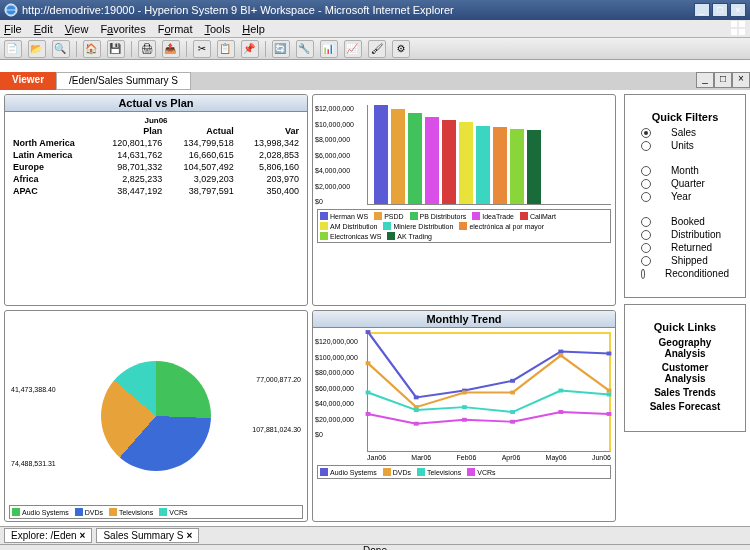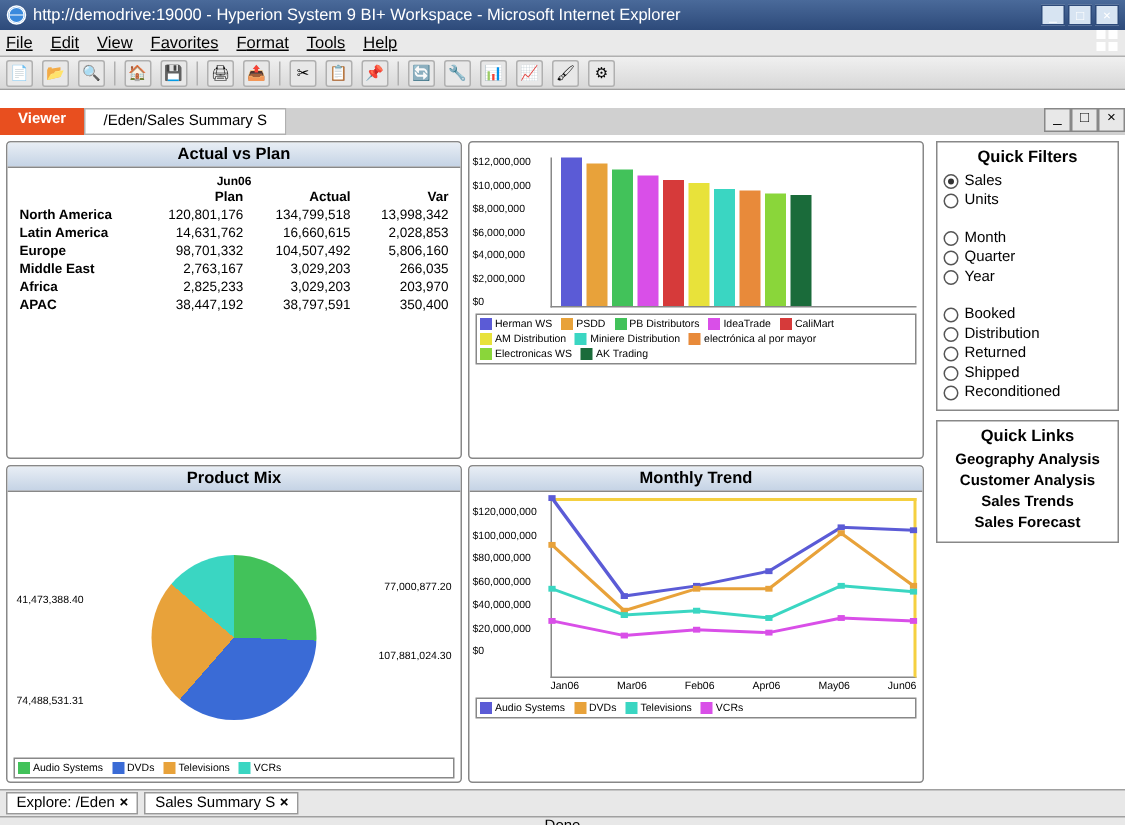--- a/index.html
+++ b/index.html
@@ -1,44 +1,44 @@
 <!DOCTYPE html>
 <html><head>
 <meta charset="utf-8">
 <style>
 * { box-sizing: border-box; margin: 0; padding: 0; font-family: Tahoma, Arial, sans-serif; }
 body { background: #fff; width: 750px; height: 550px; overflow: hidden; font-size: 10px; }
 .titlebar { background: linear-gradient(#4a6a9a, #2d4a7a); color: #fff; height: 20px; display: flex; align-items: center; padding: 0 4px; font-size: 11px; }
 .titlebar .ie-icon { width: 14px; height: 14px; margin-right: 4px; display: inline-flex; }
 .titlebar .wincontrols { margin-left: auto; display: flex; gap: 2px; }
 .winbtn { width: 16px; height: 14px; background: #d7e4f2; border: 1px solid #2d4a7a; font-size: 9px; text-align: center; line-height: 12px; cursor: pointer; }
-.menubar { background: #eaeaea; height: 18px; display: flex; align-items: center; padding: 0 4px; gap: 12px; font-size: 11px; border-bottom: 1px solid #b0b0b0; text-decoration: underline; }
+.menubar { background: #eaeaea; height: 18px; display: flex; align-items: center; padding: 0 4px; gap: 12px; font-size: 11px; border-bottom: 1px solid #b0b0b0; }
 .menubar span { cursor: pointer; }
 .menubar .und { text-decoration: underline; }
 .toolbar { background: linear-gradient(#f0f0f0,#d8d8d8); height: 22px; display: flex; align-items: center; padding: 0 4px; gap: 6px; border-bottom: 1px solid #a0a0a0; }
 .toolbtn { width: 18px; height: 18px; background: #e8e8e8; border: 1px solid #b0b0b0; border-radius: 2px; display: inline-flex; align-items: center; justify-content: center; cursor: pointer; font-size: 10px; }
 .sep { width: 1px; height: 16px; background: #b0b0b0; }
 .tabbar { height: 18px; display: flex; background: #d0d0d0; font-size: 10px; margin-top: 12px; }
 .viewer-tab { background: #e84f1f; color: #fff; padding: 2px 12px; font-weight: bold; }
 .path-tab { background: #fff; padding: 2px 12px; border: 1px solid #b0b0b0; }
 .tabbar .right { margin-left: auto; display:flex; }
 .minbtn { width:18px; height:16px; border:1px solid #888; background:#e8e8e8; text-align:center; font-size:10px; cursor:pointer;}
 .workspace { display: flex; height: 436px; background: #fff; border-radius: 14px; }
 .main { flex: 1; padding: 4px; display: grid; grid-template-columns: 1fr 1fr; grid-template-rows: 1fr 1fr; gap: 4px; overflow:hidden;}
 .panel { border: 1px solid #888; border-radius: 3px; background: #fff; display: flex; flex-direction: column; overflow:hidden;}
 .panel-h { background: linear-gradient(#e8eef5,#c5d3e5); text-align: center; font-weight: bold; font-size: 11px; padding: 2px; border-bottom: 1px solid #888; }
 .panel-body { flex:1; padding: 4px; position: relative; overflow:hidden;}
 .tbl { font-size: 9px; width: 100%; border-collapse: collapse; }
 .tbl th { text-align: right; padding: 1px 4px; font-weight: bold; }
 .tbl td { text-align: right; padding: 1px 4px; }
 .tbl td:first-child, .tbl th:first-child { text-align: left; font-weight: bold; }
 .sidebar { width: 130px; padding: 4px; display:flex; flex-direction:column; gap:6px;}
-.side-panel { border: 1px solid #888; padding: 4px; }
+.side-panel { border: 1px solid #888; padding: 16px; }
 .side-h { text-align: center; font-weight: bold; font-size: 11px; margin-bottom: 4px; }
-.radio-row { display:flex; align-items:center; gap:4px; font-size:10px; margin:2px 0; cursor:pointer;}
+.radio-row { display:flex; align-items:center; gap:20px; font-size:10px; margin:2px 0; cursor:pointer;}
 .radio { width:10px; height:10px; border:1px solid #555; border-radius:50%; display:inline-flex; align-items:center; justify-content:center;}
 .radio.checked::after { content:''; width:4px; height:4px; background:#333; border-radius:50%;}
 .ql-item { font-size:10px; font-weight:bold; text-align:center; margin:3px 0; cursor:pointer;}
 .bars { display:flex; align-items:flex-end; height:100px; gap:3px; padding:0 6px; border-left:1px solid #888; border-bottom:1px solid #888; margin-left:50px; margin-top:6px; position:relative;}
 .bar { width:14px; }
 .ylabels { position:absolute; left:2px; top:10px; font-size:7px; display:flex; flex-direction:column; justify-content:space-between; height:100px;}
 .legend { border:1px solid #888; margin-top:4px; padding:2px; display:flex; flex-wrap:wrap; gap:2px 6px; font-size:7px;}
 .lg { display:flex; align-items:center; gap:2px;}
 .sw { width:8px; height:8px; display:inline-block;}
 .pie-wrap { display:flex; align-items:center; justify-content:center; height:100%; position:relative;}
@@ -151,26 +151,20 @@
                 <td>16,660,615</td>
                 <td>2,028,853</td>
               </tr>
               <tr>
                 <td>Europe</td>
                 <td>98,701,332</td>
                 <td>104,507,492</td>
                 <td>5,806,160</td>
               </tr>
               <tr>
-                <td>Middle East</td>
-                <td>2,763,167</td>
-                <td>3,029,203</td>
-                <td>266,035</td>
-              </tr>
-              <tr>
                 <td>Africa</td>
                 <td>2,825,233</td>
                 <td>3,029,203</td>
                 <td>203,970</td>
               </tr>
               <tr>
                 <td>APAC</td>
                 <td>38,447,192</td>
                 <td>38,797,591</td>
                 <td>350,400</td>
@@ -212,21 +206,20 @@
             <div class="lg"><span class="sw" style="background:#e8e23a"></span>AM Distribution</div>
             <div class="lg"><span class="sw" style="background:#3ad6c2"></span>Miniere Distribution</div>
             <div class="lg"><span class="sw" style="background:#e88a3a"></span>electrónica al por mayor</div>
             <div class="lg"><span class="sw" style="background:#8ad63a"></span>Electronicas WS</div>
             <div class="lg"><span class="sw" style="background:#1a6b3a"></span>AK Trading</div>
           </div>
       </div>
     </div>
 
     <div class="panel">
-      <div class="panel-h">Product Mix</div>
       <div class="panel-body">
         <div class="pie-wrap">
           <div class="pie" id="pie" style="background: conic-gradient(rgb(66, 194, 90) 0deg, rgb(66, 194, 90) 92.1419deg, rgb(58, 107, 214) 92.1419deg, rgb(58, 107, 214) 221.236deg, rgb(232, 162, 58) 221.236deg, rgb(232, 162, 58) 310.372deg, rgb(58, 214, 194) 310.372deg, rgb(58, 214, 194) 360deg);"></div>
           <div id="pie-labels">
               <div class="pie-lbl" style="right:2px;top:30%">77,000,877.20</div>
               <div class="pie-lbl" style="right:2px;top:55%">107,881,024.30</div>
               <div class="pie-lbl" style="left:2px;bottom:25%">74,488,531.31</div>
               <div class="pie-lbl" style="left:2px;top:35%">41,473,388.40</div>
             </div>
         </div>

